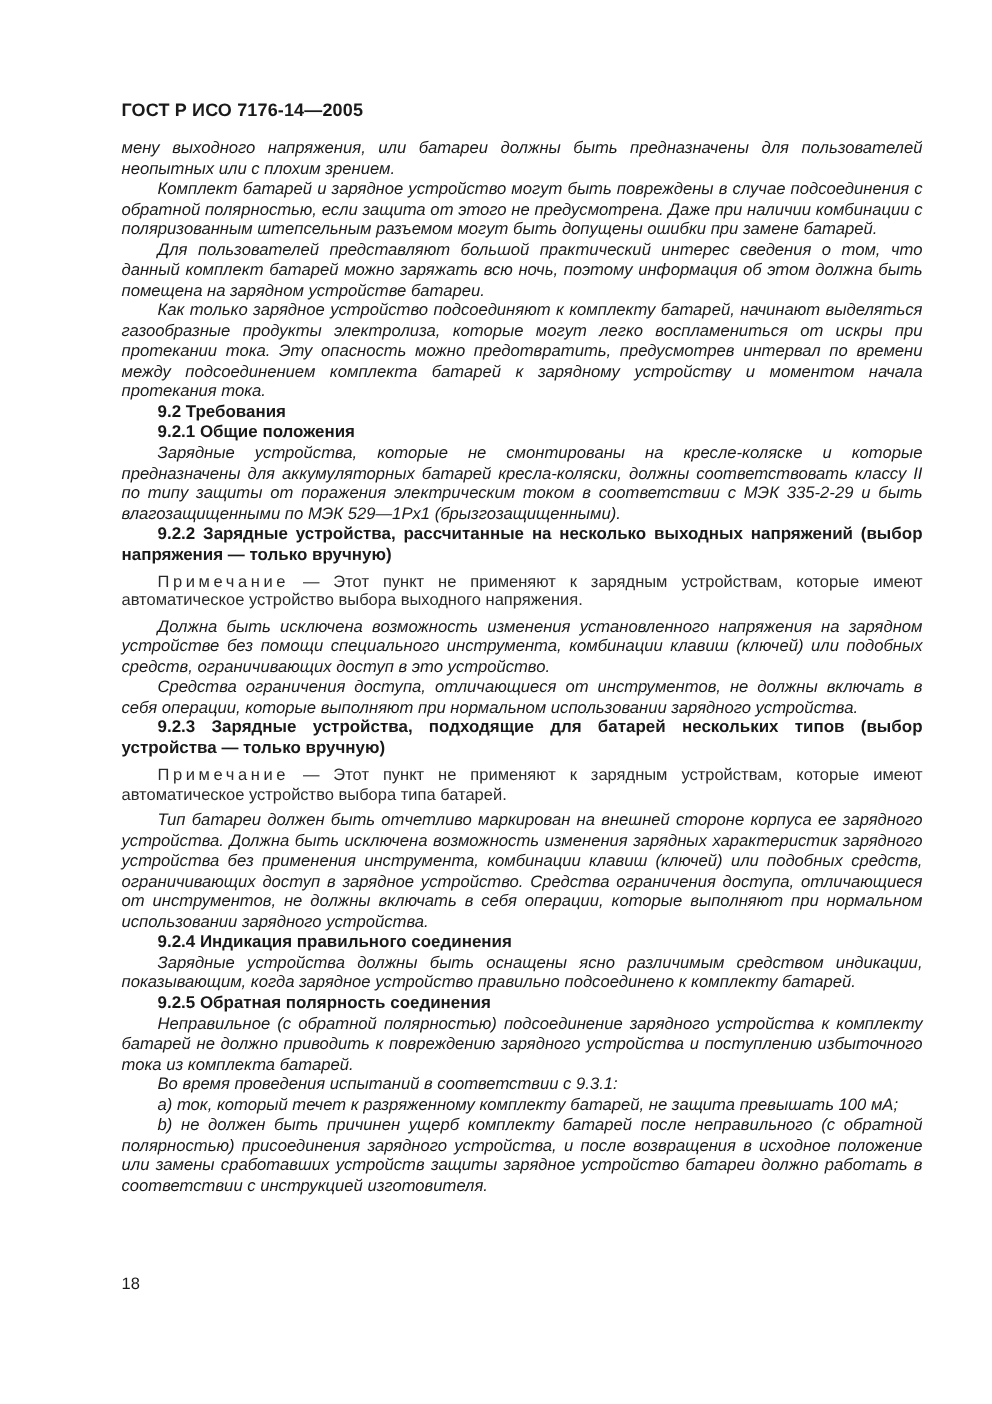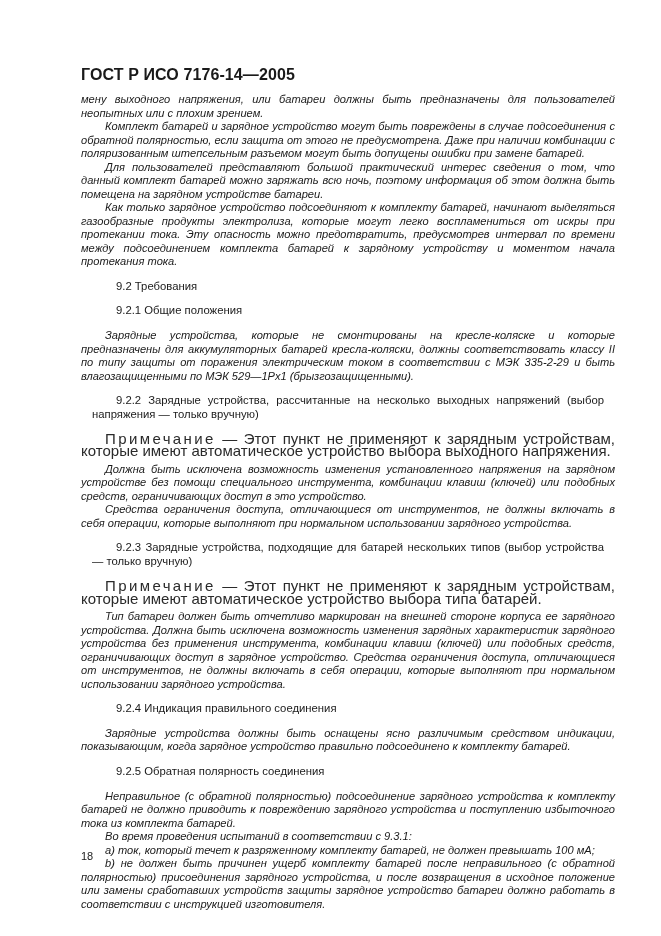--- a/index.html
+++ b/index.html
@@ -1,24 +1,24 @@
 <!DOCTYPE html>
 <html><head>
 <meta charset="utf-8">
 <style>
   html, body { margin:0; padding:0; background:#ffffff; }
   body { width:661px; height:936px; position:relative; overflow:hidden;
          font-family:"Liberation Sans", sans-serif; color:#1a1a1a; }
   .page { position:absolute; left:0; top:0; width:661px; height:936px; }
-  .header { position:absolute; left:81px; top:66px; font-weight:bold; font-size:16px; letter-spacing:0.1px; }
+  .header { position:absolute; left:81px; top:66px; font-weight:bold; font-size:12px; letter-spacing:0.1px; }
   .body { position:absolute; left:81px; top:93px; width:534px; font-size:11.1px; line-height:13.5px; }
   .p { margin:0; text-align:justify; text-indent:24px;font-style:italic; }
   .p.noind { text-indent:0; }
-  .h { margin:11px; font-weight:normal; text-indent:24px; font-size:11.3px; line-height:13.8px; }
-  .note { margin:4px 0 5px 0; font-size:15px; line-height:12.6px; text-indent:24px; text-align:justify; color:#2a2a2a; }
+  .h { margin:0; font-weight:bold; text-indent:24px; font-size:11.3px; line-height:13.8px; }
+  .note { margin:4px 0 5px 0; font-size:11px; line-height:12.6px; text-indent:24px; text-align:justify; color:#2a2a2a; }
   .spaced { letter-spacing:2.4px; }
   .footer { position:absolute; left:81px; top:850px; font-size:11px; }
 </style>
 </head>
 <body>
 
 <div class="page">
   <div class="header">ГОСТ Р ИСО 7176-14—2005</div>
 
   <div class="body">
@@ -34,18 +34,18 @@
     <p class="p">Должна быть исключена возможность изменения установленного напряжения на зарядном устройстве без помощи специального инструмента, комбинации клавиш (ключей) или подобных средств, ограничивающих доступ в это устройство.</p>
     <p class="p">Средства ограничения доступа, отличающиеся от инструментов, не должны включать в себя операции, которые выполняют при нормальном использовании зарядного устройства.</p>
     <p class="h" style="text-align:justify;">9.2.3 Зарядные устройства, подходящие для батарей нескольких типов (выбор устройства — только вручную)</p>
     <p class="note"><span class="spaced">Примечание</span><span> — Этот пункт не применяют к зарядным устройствам, которые имеют автоматическое устройство выбора типа батарей.</span></p>
     <p class="p">Тип батареи должен быть отчетливо маркирован на внешней стороне корпуса ее зарядного устройства. Должна быть исключена возможность изменения зарядных характеристик зарядного устройства без применения инструмента, комбинации клавиш (ключей) или подобных средств, ограничивающих доступ в зарядное устройство. Средства ограничения доступа, отличающиеся от инструментов, не должны включать в себя операции, которые выполняют при нормальном использовании зарядного устройства.</p>
     <p class="h">9.2.4 Индикация правильного соединения</p>
     <p class="p">Зарядные устройства должны быть оснащены ясно различимым средством индикации, показывающим, когда зарядное устройство правильно подсоединено к комплекту батарей.</p>
     <p class="h">9.2.5 Обратная полярность соединения</p>
     <p class="p">Неправильное (с обратной полярностью) подсоединение зарядного устройства к комплекту батарей не должно приводить к повреждению зарядного устройства и поступлению избыточного тока из комплекта батарей.</p>
     <p class="p">Во время проведения испытаний в соответствии с 9.3.1:</p>
-    <p class="p">a) ток, который течет к разряженному комплекту батарей, не должен превышать 100 мА;</p>
+    <p class="p">a) ток, который течет к разряженному комплекту батарей, не защита превышать 100 мА;</p>
     <p class="p">b) не должен быть причинен ущерб комплекту батарей после неправильного (с обратной полярностью) присоединения зарядного устройства, и после возвращения в исходное положение или замены сработавших устройств защиты зарядное устройство батареи должно работать в соответствии с инструкцией изготовителя.</p>
   </div>
 
   <div class="footer">18</div>
 </div>
 
 </body></html>

